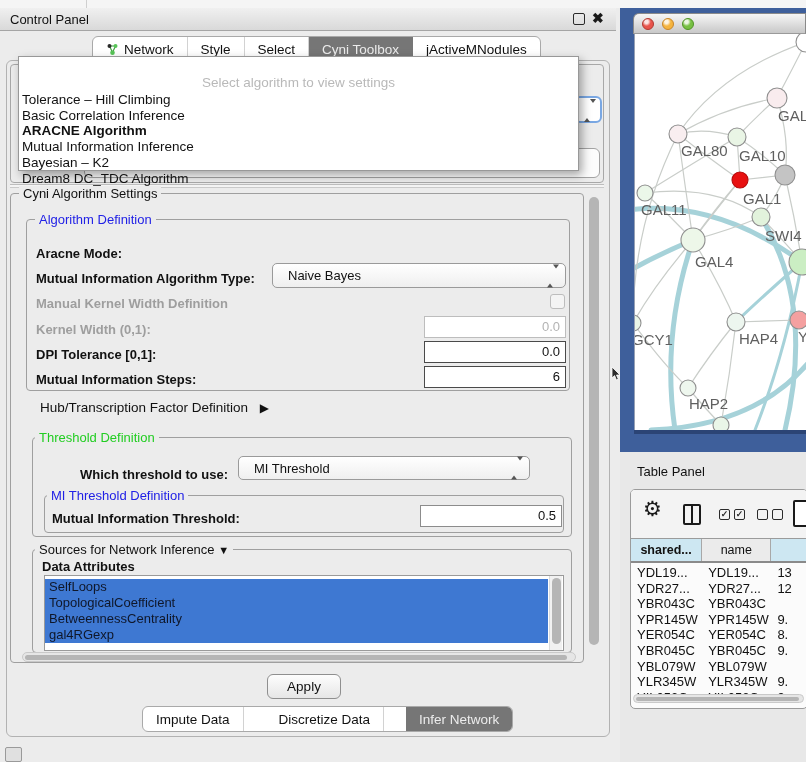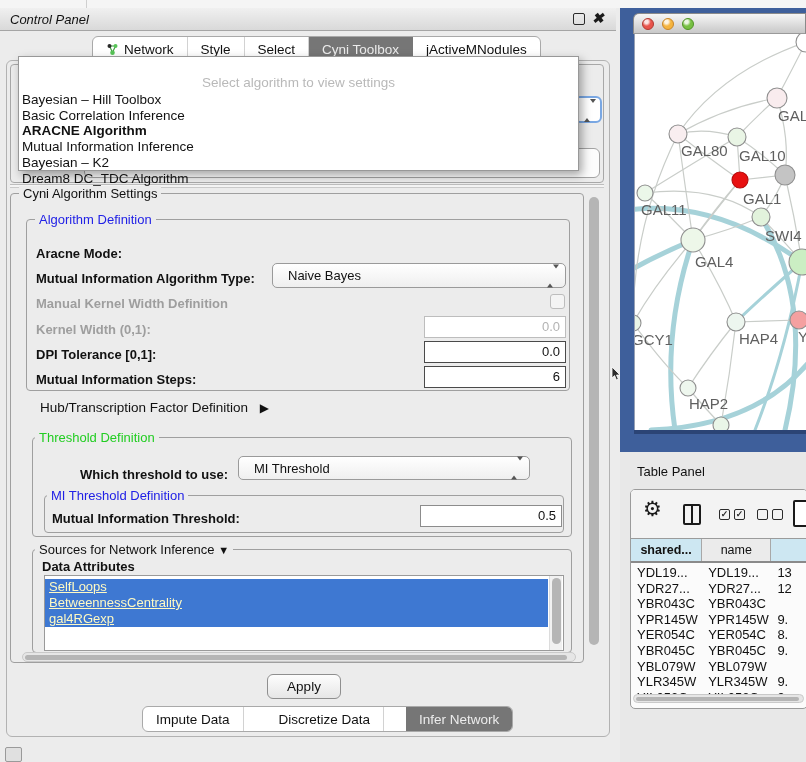--- a/index.html
+++ b/index.html
@@ -6,21 +6,21 @@
   #root{position:relative;width:806px;height:762px;background:#ececec;
         font-family:"Liberation Sans",sans-serif;font-size:13px;color:#111;
         overflow:hidden;-webkit-font-smoothing:antialiased;}
   .abs{position:absolute;}
   
   #top-strip{left:0;top:0;width:806px;height:8px;background:#f5f5f5;}
   #top-strip .tick{left:86px;top:0;width:1px;height:8px;background:#cfcfcf;}
   #titlebar{left:0;top:8px;width:616px;height:23px;
             background:linear-gradient(#f0f0f0,#d9d9d9);
             border-bottom:1px solid #a5a5a5;display:flex;align-items:center;
-            padding-left:10px;box-sizing:border-box;font-style:italic;}
+            padding-left:10px;box-sizing:border-box;}
   #float-icon{position:absolute;left:573px;top:5px;width:10px;height:10px;
               border:1.6px solid #2a2a2a;border-radius:2px;}
   #close-icon{position:absolute;left:592px;top:2px;font-weight:bold;font-size:14px;color:#1a1a1a;}
   
   #top-tabs{left:92px;top:36px;height:24px;display:flex;background:#fff;
             border:1px solid #a9a9a9;border-radius:6px;overflow:hidden;font-size:13.5px;}
   .tab{display:flex;align-items:center;padding:0 13px;border-right:1px solid #d2d2d2;white-space:nowrap;}
   .tab:last-child{border-right:none;}
   .tab.selected{background:#767676;color:#ececec;border-right-color:#767676;}
   .tab .ticon{margin-right:5px;display:inline-flex;}
@@ -53,21 +53,21 @@
   .tri-up{width:0;height:0;border-left:3.5px solid transparent;border-right:3.5px solid transparent;border-bottom:4.5px solid #555;margin-bottom:2.5px;}
   .tri-down{width:0;height:0;border-left:3.5px solid transparent;border-right:3.5px solid transparent;border-top:4.5px solid #555;}
   
   .field{position:absolute;background:#fff;border:1px solid #8c8c8c;box-sizing:border-box;
          text-align:right;padding-right:5px;line-height:20px;font-size:13px;}
   .field.strong{border-color:#4a4a4a;}
   .field.dis{color:#b3b3b3;border-color:#bdbdbd;}
   .checkbox{position:absolute;width:15px;height:15px;border:1px solid #bdbdbd;border-radius:3px;background:#f4f4f4;box-sizing:border-box;}
   
   #listbox{left:44px;top:575px;width:520px;height:76px;background:#fff;border:1px solid #9a9a9a;box-sizing:border-box;overflow:hidden;}
-  .litem{height:16px;line-height:16px;width:503px;background:#3e78d2;color:#fef9c3;padding-left:4px;box-sizing:border-box;white-space:nowrap;text-decoration:underline;}
+  .litem{height:16px;line-height:16px;width:503px;background:#3e78d2;color:#0f172a;padding-left:4px;box-sizing:border-box;white-space:nowrap;}
   .vsb{position:absolute;background:#f1f1f1;border-left:1px solid #dcdcdc;box-sizing:border-box;}
   .thumb{position:absolute;background:#b5b5b5;border-radius:5px;}
   .hsb{position:absolute;background:#e6e6e6;border:1px solid #c9c9c9;border-radius:5px;box-sizing:border-box;}
   
   #apply-btn{left:267px;top:674px;width:72px;height:23px;border:1px solid #8f8f8f;border-radius:6px;
              background:linear-gradient(#fdfdfd,#e6e6e6);display:flex;align-items:center;justify-content:center;font-size:13.5px;}
   
   #bottom-tabs{left:142px;top:706px;height:24px;display:flex;background:#fff;border:1px solid #a9a9a9;border-radius:6px;overflow:hidden;font-size:13.5px;gap:22px;}
   #corner-icon{left:5px;top:747px;width:17px;height:15px;border:1px solid #9a9a9a;border-radius:2px;background:#e0e0e0;box-sizing:border-box;}
   
@@ -147,21 +147,21 @@
         <span>Cyni Toolbox</span>
       </div>
       <div class="tab">
         <span>jActiveMNodules</span>
       </div>
     </div>
 
   <div class="abs" id="popup">
     <div class="prompt">Select algorithm to view settings</div>
     <div id="popup-items">
-        <div class="pitem">Bayesian – Hill Toolbox</div>
+        <div class="pitem">Tolerance – Hill Climbing</div>
         <div class="pitem">Basic Correlation Inference</div>
         <div class="pitem" style="font-weight: bold;">ARACNE Algorithm</div>
         <div class="pitem">Mutual Information Inference</div>
         <div class="pitem">Bayesian – K2</div>
         <div class="pitem">Dream8 DC_TDC Algorithm</div>
       </div>
   </div>
 
   <div class="grp" id="settings-grp" style="left:10px;top:193px;width:574px;height:470px;">
     <span class="legend">Cyni Algorithm Settings</span>
@@ -222,20 +222,21 @@
   <div class="grp" style="left:32px;top:549px;width:540px;height:104px;">
     <span class="legend" style="left:2px;">
       <span>Sources for Network Inference</span>
       <span style="font-size:11px;">▼</span>
     </span>
   </div>
   <span class="lbl" style="left:42px;top:559px;">Data Attributes</span>
   <div class="abs" id="listbox">
       <div id="list-items" style="padding-top:3px;">
         <div class="litem" style="background: rgb(62, 120, 210);">SelfLoops</div>
+        <div class="litem" style="background: rgb(62, 120, 210);">TopologicalCoefficient</div>
         <div class="litem" style="background: rgb(62, 120, 210);">BetweennessCentrality</div>
         <div class="litem" style="background: rgb(62, 120, 210);">gal4RGexp</div>
       </div>
     </div>
   <div class="vsb abs" style="left:549px;top:576px;width:13px;height:74px;">
     <div class="thumb" style="left:2px;top:2px;width:9px;height:66px;"></div>
   </div>
   <div class="hsb abs" style="left:22px;top:652px;width:554px;height:10px;">
     <div class="thumb" style="left:2px;top:1.5px;width:542px;height:5.5px;"></div>
   </div>

